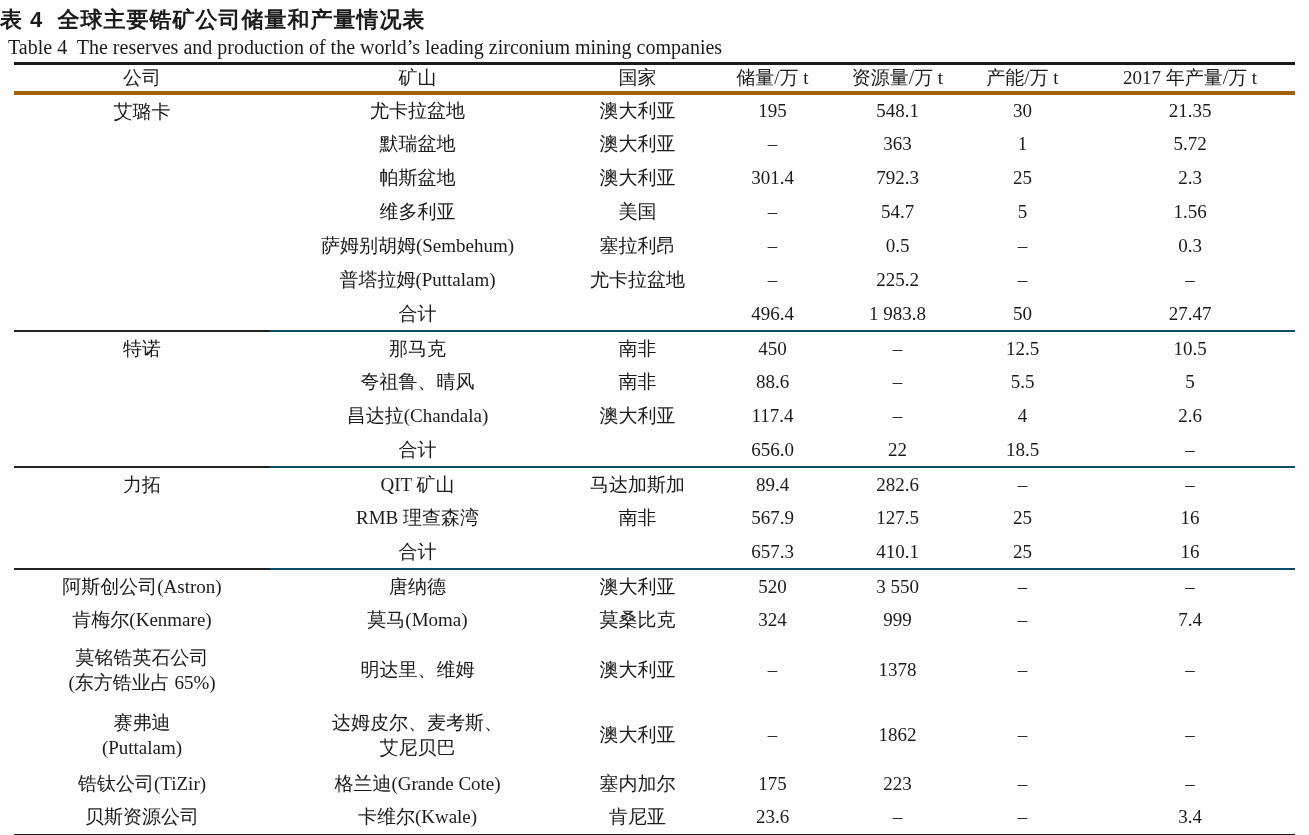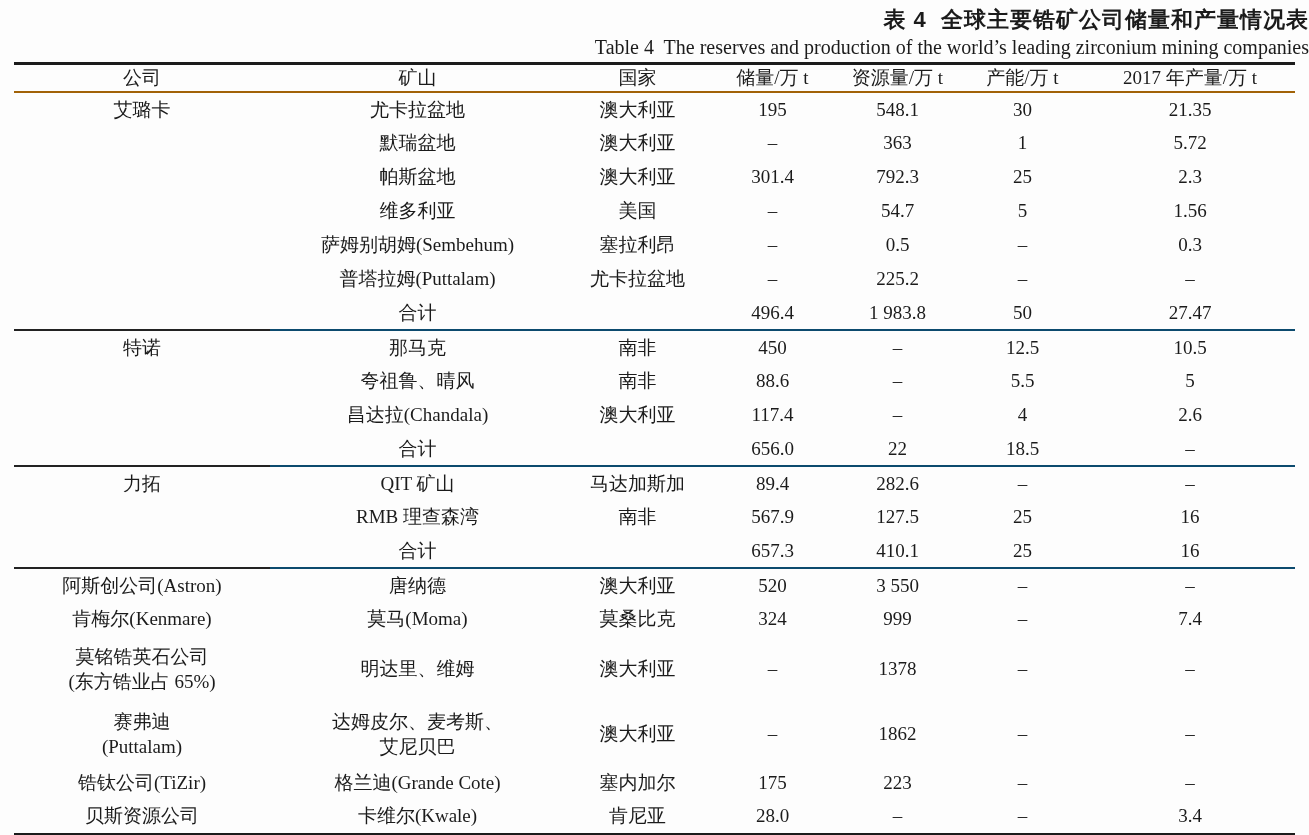--- a/index.html
+++ b/index.html
@@ -3,21 +3,21 @@
 <meta charset="utf-8">
 <style>
   * { margin: 0; padding: 0; box-sizing: border-box; }
   html, body { background: #fdfdfd; }
   body {
     width: 1309px; height: 835px;
     font-family: "Liberation Serif", "DejaVu Serif", serif;
     color: #1b1b1b;
     overflow: hidden;
   }
-  .titles { text-align: right; padding-top: 5px; }
+  .titles { text-align: left; padding-top: 5px; }
   .title-cn {
     font-family: "Liberation Sans", "DejaVu Sans", sans-serif;
     font-weight: bold;
     font-size: 22px;
     line-height: 29px;
     letter-spacing: 1px;
     white-space: pre-wrap;
   }
   .title-en {
     font-size: 20px;
@@ -34,21 +34,21 @@
     border-bottom: 3px solid #1b1b1b;
   }
   th, td {
     font-weight: normal;
     text-align: center;
     font-size: 19px;
     vertical-align: middle;
     padding: 0;
     overflow: hidden;
   }
-  thead tr { height: 27px; border-bottom: 2px solid #a16207; }
+  thead tr { height: 27px; border-bottom: 4px solid #a16207; }
   tbody tr { height: 34px; }
   tbody tr.h2 { height: 65px; }
   tr.ge > td { border-bottom: 2px solid #0c4a6e; }
   td.gec { border-bottom: 2px solid #222; }
   td.vtop { vertical-align: top; line-height: 34px; }
   .ml { line-height: 25px; white-space: pre-line; }
 </style>
 </head>
 <body>
 
@@ -243,19 +243,19 @@
       <td>塞内加尔</td>
       <td>175</td>
       <td>223</td>
       <td>–</td>
       <td>–</td>
     </tr>
     <tr>
       <td>贝斯资源公司</td>
       <td>卡维尔(Kwale)</td>
       <td>肯尼亚</td>
-      <td>28.0</td>
+      <td>23.6</td>
       <td>–</td>
       <td>–</td>
       <td>3.4</td>
     </tr>
   </tbody>
 </table>
 
 </body></html>

